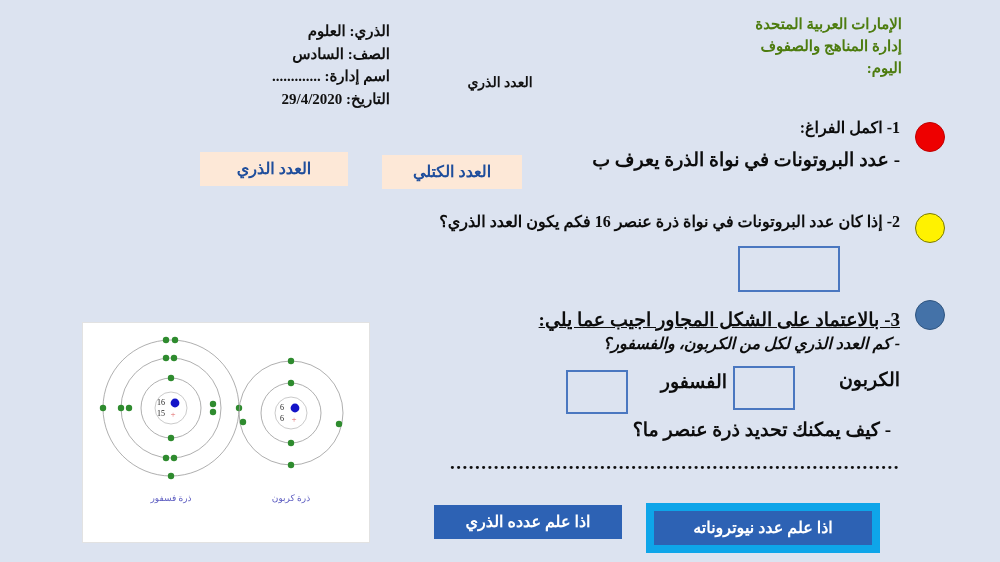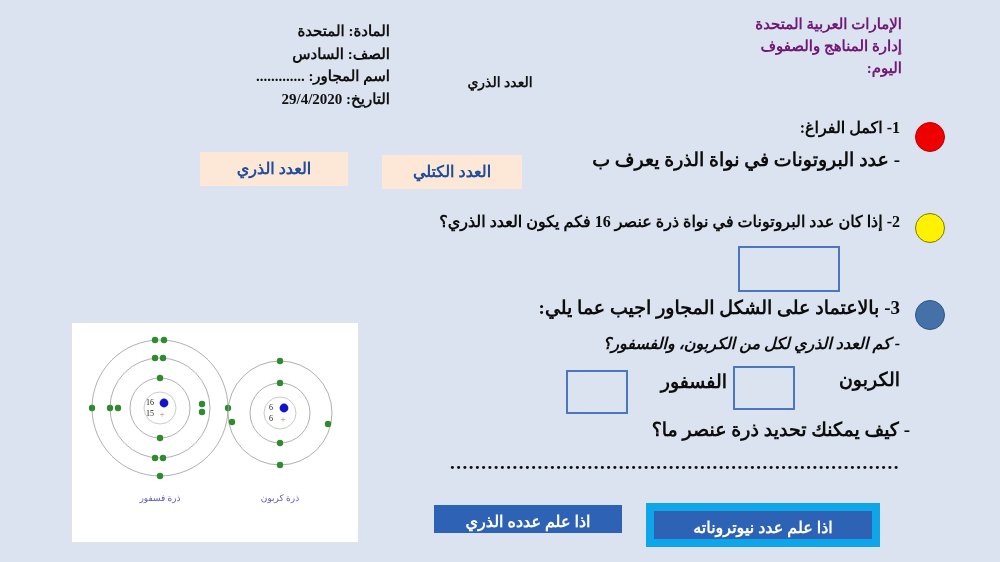--- a/index.html
+++ b/index.html
@@ -22,21 +22,21 @@
   }
 
   
   .header-right {
     position: absolute;
     top: 14px; right: 98px;
     text-align: right;
     font-weight: bold;
     font-size: 15px;
     line-height: 1.45;
-    color: #701a75;
+    color: #4d7c0f;
   }
   .header-left {
     position: absolute;
     top: 20px; right: 610px;
     text-align: right;
     font-weight: bold;
     font-size: 15px;
     line-height: 1.5;
     color: #111111;
     direction: rtl;
@@ -75,23 +75,23 @@
   .q-line {
     position: absolute;
     text-align: right;
     font-weight: bold;
     color: #0d0d0d;
     direction: rtl;
   }
   .q1-head { top: 118px; right: 100px; font-size: 16px; }
   .q1-sub  { top: 148px; right: 100px; font-size: 19px; }
   .q2-head { top: 212px; right: 100px; font-size: 16px; }
-  .q3-head { top: 296px; right: 100px; font-size: 19px; }
+  .q3-head { top: 308px; right: 100px; font-size: 19px; text-decoration: underline; }
   .q3-sub1 { top: 334px; right: 100px; font-size: 16px; font-style: italic; }
-  .q3-sub2 { top: 418px; right: 90px; font-size: 19px; }
+  .q3-sub2 { top: 418px; right: 109px; font-size: 19px; }
 
   
   .chip {
     position: absolute;
     background: #fde8d7;
     color: #1f4e9c;
     font-weight: bold;
     font-size: 16px;
     text-align: center;
     line-height: 34px;
@@ -137,31 +137,31 @@
   }
 
   
   .btn {
     position: absolute;
     background: #2d62b4;
     color: #ffffff;
     font-weight: bold;
     font-size: 16px;
     text-align: center;
-    height: 28px;
+    height: 34px;
     line-height: 34px;
     direction: rtl;
   }
   .btn-neutrons { top: 503px; right: 120px; width: 218px; border: 8px solid #0ea5e9; }
   .btn-atomic   { top: 505px; right: 378px; width: 188px; }
 
   
   .diagram {
     position: absolute;
-    top: 322px; left: 71px;
+    top: 322px; left: 82px;
     width: 288px; height: 221px;
     background: #ffffff;
     border: 1px solid #e2e2e2;
     box-sizing: border-box;
   }
   .diagram svg { display: block; }
   .atom-label {
     fill: #5b5bc0;
     font-family: "Liberation Serif", serif;
     font-size: 9px;
@@ -177,23 +177,23 @@
 
 <div class="page">
 
   <div class="header-right">
     <div>الإمارات العربية المتحدة</div>
     <div>إدارة المناهج والصفوف</div>
     <div>اليوم:</div>
   </div>
 
   <div class="header-left">
-    <div>المادة: المتحدة</div>
+    <div>الذري: العلوم</div>
     <div>الصف: السادس</div>
-    <div>اسم المجاور: .............</div>
+    <div>اسم إدارة: .............</div>
     <div>التاريخ: 29/4/2020</div>
   </div>
 
   <div class="header-center">
     <span class="ws-subtitle">العدد الذري</span>
   </div>
 
   <div class="bullet bullet-red"></div>
   <div class="bullet bullet-yellow"></div>
   <div class="bullet bullet-blue"></div>

